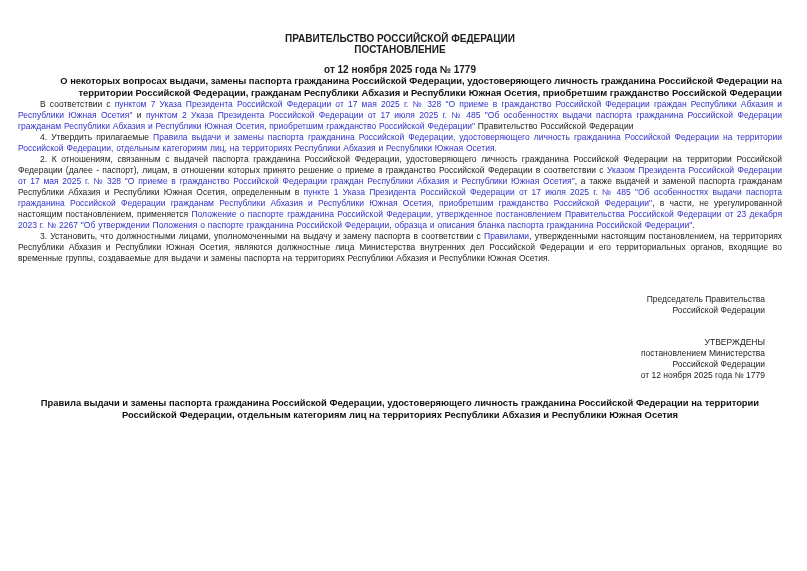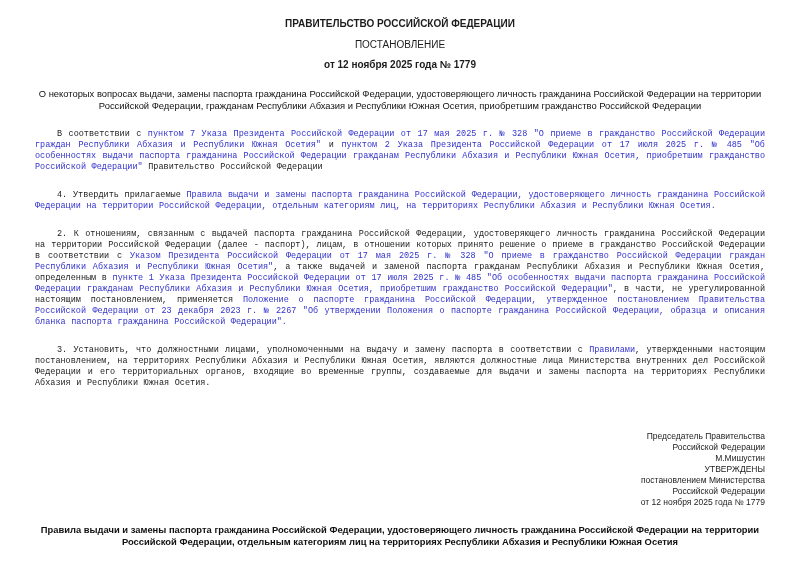--- a/index.html
+++ b/index.html
@@ -1,44 +1,44 @@
 <!DOCTYPE html>
 <html><head>
 <meta charset="utf-8">
 <style>
   html,body{margin:0;padding:0;}
   body{
     width:807px;height:571px;background:#ffffff;overflow:hidden;
     font-family:"Liberation Sans", sans-serif;color:#1c1c1c;
     -webkit-font-smoothing:antialiased;
   }
-  .page{box-sizing:border-box;width:807px;height:427px;padding:18px 25px 0 18px;}
+  .page{box-sizing:border-box;width:807px;height:427px;padding:33px 25px 0 18px;}
   .center{text-align:center;}
   .h-org{font-weight:bold;font-size:10px;line-height:11px;}
-  .h-type{font-weight:normal;font-size:10px;line-height:11px;margin-top:10px;}
+  .h-type{font-weight:bold;font-size:10px;line-height:11px;}
   .h-date{font-weight:bold;font-size:10px;line-height:11px;margin-top:9px;}
   .doc-title{
-    font-weight:normal;font-size:9.4px;line-height:12px;margin-top:18px;
-    text-align:center;color:#111;
+    font-weight:bold;font-size:9.4px;line-height:12px;margin-top:0;
+    text-align:right;color:#111;
   }
   p.body-par{
-    font-size:8.5px;line-height:11px;text-align:justify;margin:17px;
-    text-indent:22px;word-spacing:0.5px;font-family:Liberation Mono, monospace;
+    font-size:8.5px;line-height:11px;text-align:justify;margin:0;
+    text-indent:22px;word-spacing:0.5px;
   }
   .par-intro{margin-top:27px;}
   .par-resolves{margin-top:7px;text-indent:17px;}
   .par-item1{margin-top:6px;}
   .par-item2{margin-top:7px;}
   .par-item3{margin-top:10px;}
   .lnk{color:#3333cc;cursor:pointer;}
   .right-block{
     text-align:right;font-size:8.5px;line-height:11px;padding-right:17px;
   }
-  .sig{margin-top:42px;}
-  .approved{}
+  .sig{margin-top:30px;}
+  .approved{margin-top:21px;}
   .annex-title{
     margin-top:16px;text-align:center;font-weight:bold;font-size:9.4px;
     line-height:12px;color:#111;
   }
 </style>
 </head>
 <body>
 
 <div class="page">
 
@@ -49,21 +49,20 @@
   <div class="doc-title">О некоторых вопросах выдачи, замены паспорта гражданина Российской Федерации, удостоверяющего личность гражданина Российской Федерации на территории Российской Федерации, гражданам Республики Абхазия и Республики Южная Осетия, приобретшим гражданство Российской Федерации</div>
 
   <p class="body-par par-intro"><span>В соответствии с </span><span class="lnk">пунктом 7 Указа Президента Российской Федерации от 17 мая 2025 г. № 328 "О приеме в гражданство Российской Федерации граждан Республики Абхазия и Республики Южная Осетия"</span><span> и </span><span class="lnk">пунктом 2 Указа Президента Российской Федерации от 17 июля 2025 г. № 485 "Об особенностях выдачи паспорта гражданина Российской Федерации гражданам Республики Абхазия и Республики Южная Осетия, приобретшим гражданство Российской Федерации"</span><span> Правительство Российской Федерации</span></p>
   <p class="body-par par-item1"><span>4. Утвердить прилагаемые </span><span class="lnk">Правила выдачи и замены паспорта гражданина Российской Федерации, удостоверяющего личность гражданина Российской Федерации на территории Российской Федерации, отдельным категориям лиц, на территориях Республики Абхазия и Республики Южная Осетия.</span></p>
   <p class="body-par par-item2"><span>2. К отношениям, связанным с выдачей паспорта гражданина Российской Федерации, удостоверяющего личность гражданина Российской Федерации на территории Российской Федерации (далее - паспорт), лицам, в отношении которых принято решение о приеме в гражданство Российской Федерации в соответствии с </span><span class="lnk">Указом Президента Российской Федерации от 17 мая 2025 г. № 328 "О приеме в гражданство Российской Федерации граждан Республики Абхазия и Республики Южная Осетия"</span><span>, а также выдачей и заменой паспорта гражданам Республики Абхазия и Республики Южная Осетия, определенным в </span><span class="lnk">пункте 1 Указа Президента Российской Федерации от 17 июля 2025 г. № 485 "Об особенностях выдачи паспорта гражданина Российской Федерации гражданам Республики Абхазия и Республики Южная Осетия, приобретшим гражданство Российской Федерации"</span><span>, в части, не урегулированной настоящим постановлением, применяется </span><span class="lnk">Положение о паспорте гражданина Российской Федерации, утвержденное постановлением Правительства Российской Федерации от 23 декабря 2023 г. № 2267 "Об утверждении Положения о паспорте гражданина Российской Федерации, образца и описания бланка паспорта гражданина Российской Федерации".</span></p>
   <p class="body-par par-item3"><span>3. Установить, что должностными лицами, уполномоченными на выдачу и замену паспорта в соответствии с </span><span class="lnk">Правилами</span><span>, утвержденными настоящим постановлением, на территориях Республики Абхазия и Республики Южная Осетия, являются должностные лица Министерства внутренних дел Российской Федерации и его территориальных органов, входящие во временные группы, создаваемые для выдачи и замены паспорта на территориях Республики Абхазия и Республики Южная Осетия.</span></p>
 
   <div class="right-block sig">
     <div>Председатель Правительства</div>
     <div>Российской Федерации</div>
-    <div>М.Мишустин</div>
   </div>
 
   <div class="right-block approved">
     <div>УТВЕРЖДЕНЫ</div>
     <div>постановлением Министерства</div>
     <div>Российской Федерации</div>
     <div>от 12 ноября 2025 года № 1779</div>
   </div>
 
   <div class="annex-title">Правила выдачи и замены паспорта гражданина Российской Федерации, удостоверяющего личность гражданина Российской Федерации на территории Российской Федерации, отдельным категориям лиц на территориях Республики Абхазия и Республики Южная Осетия</div>

